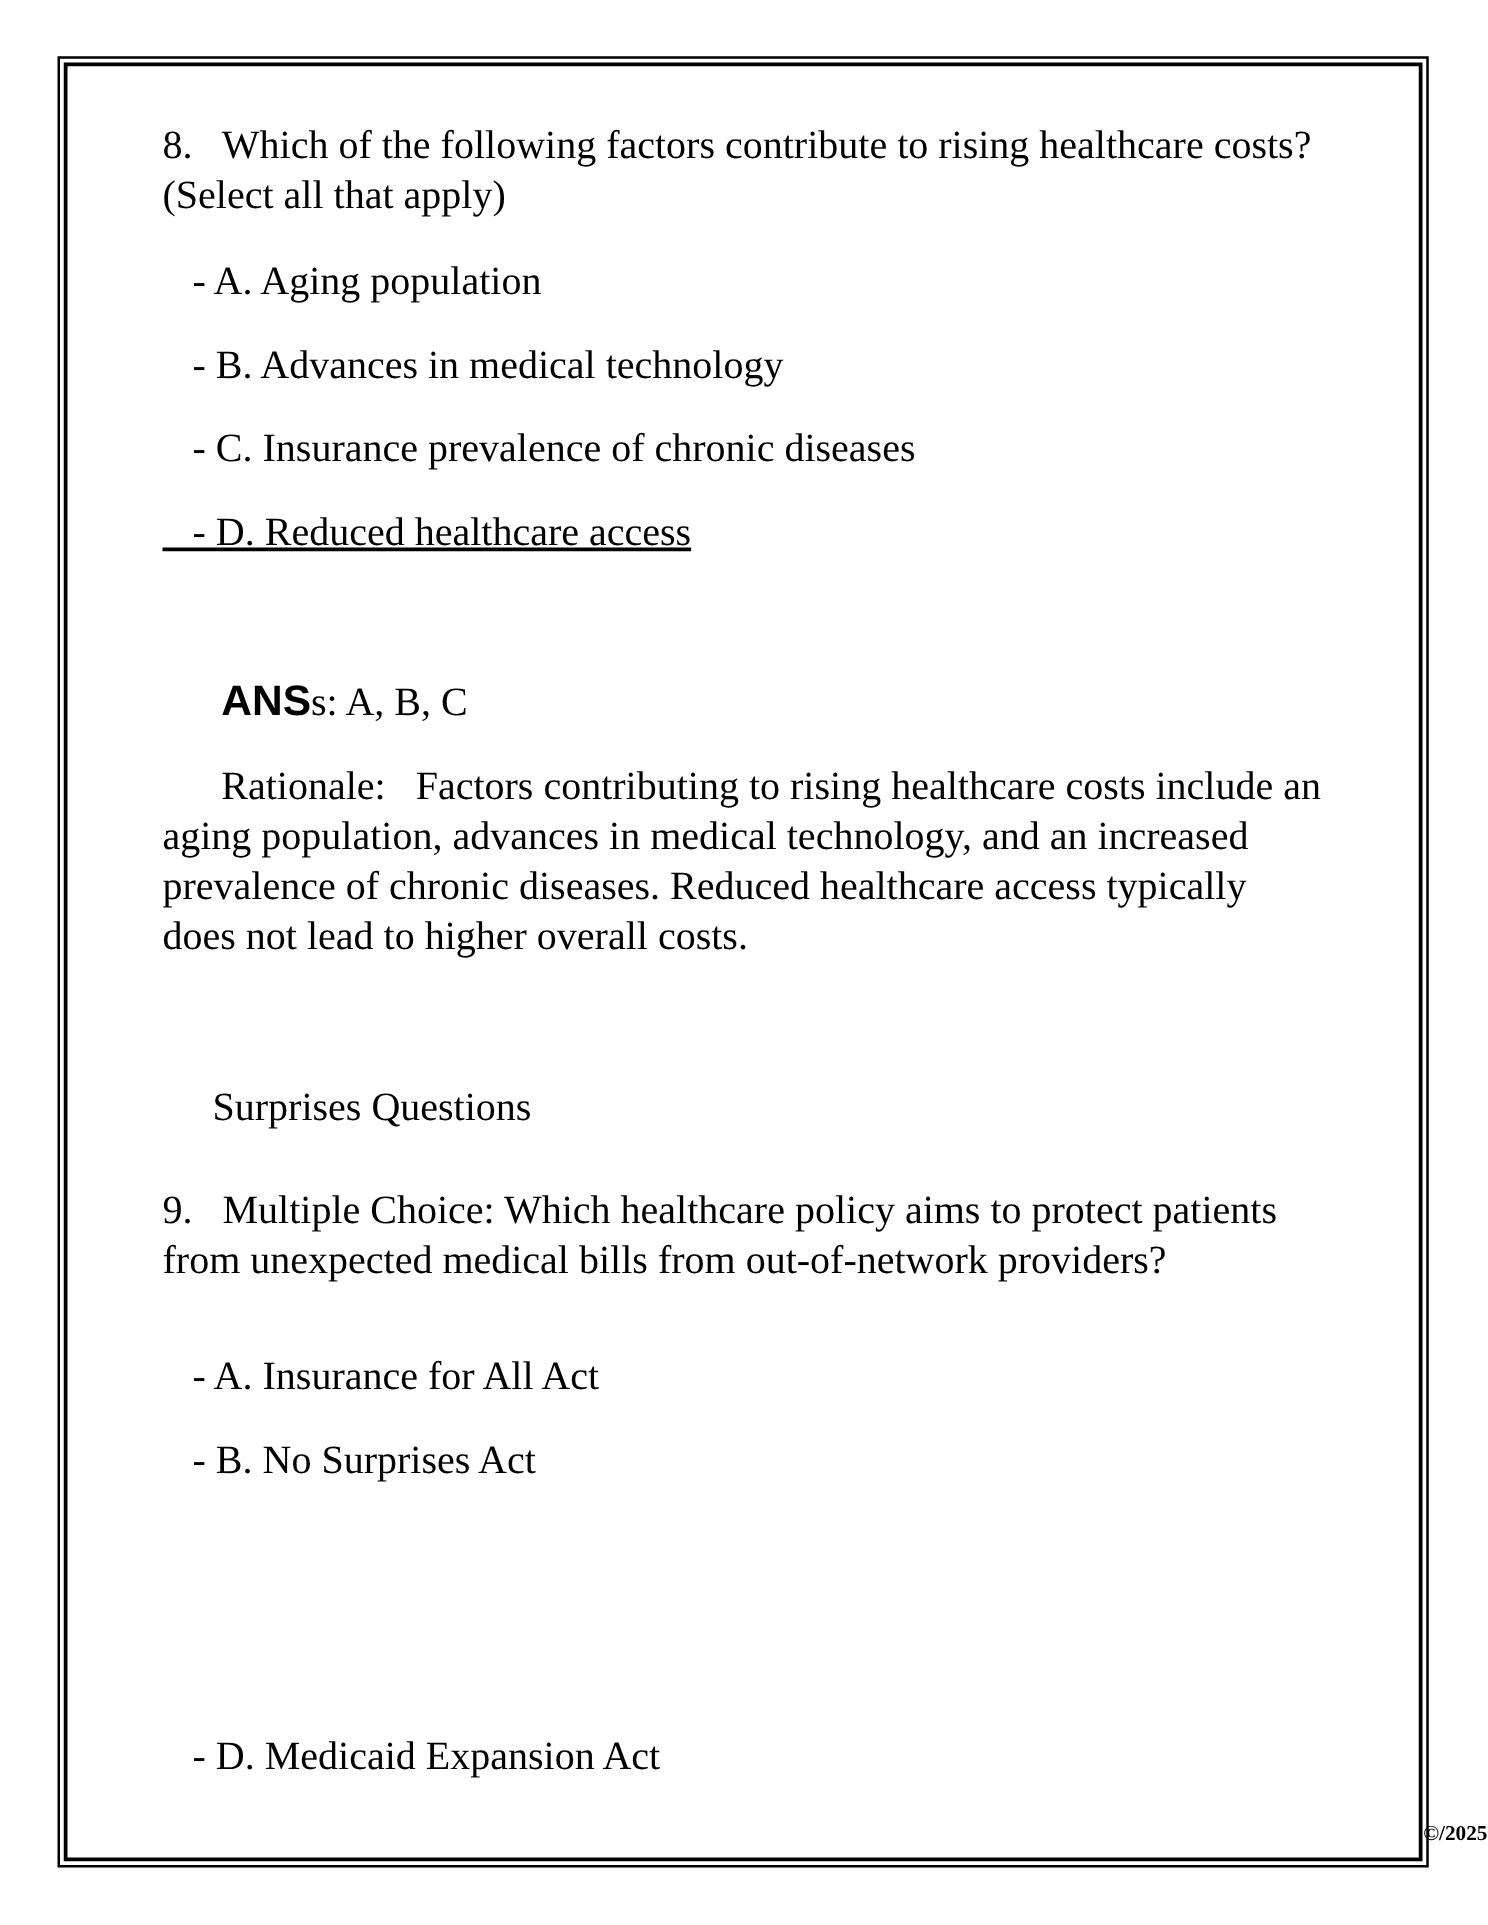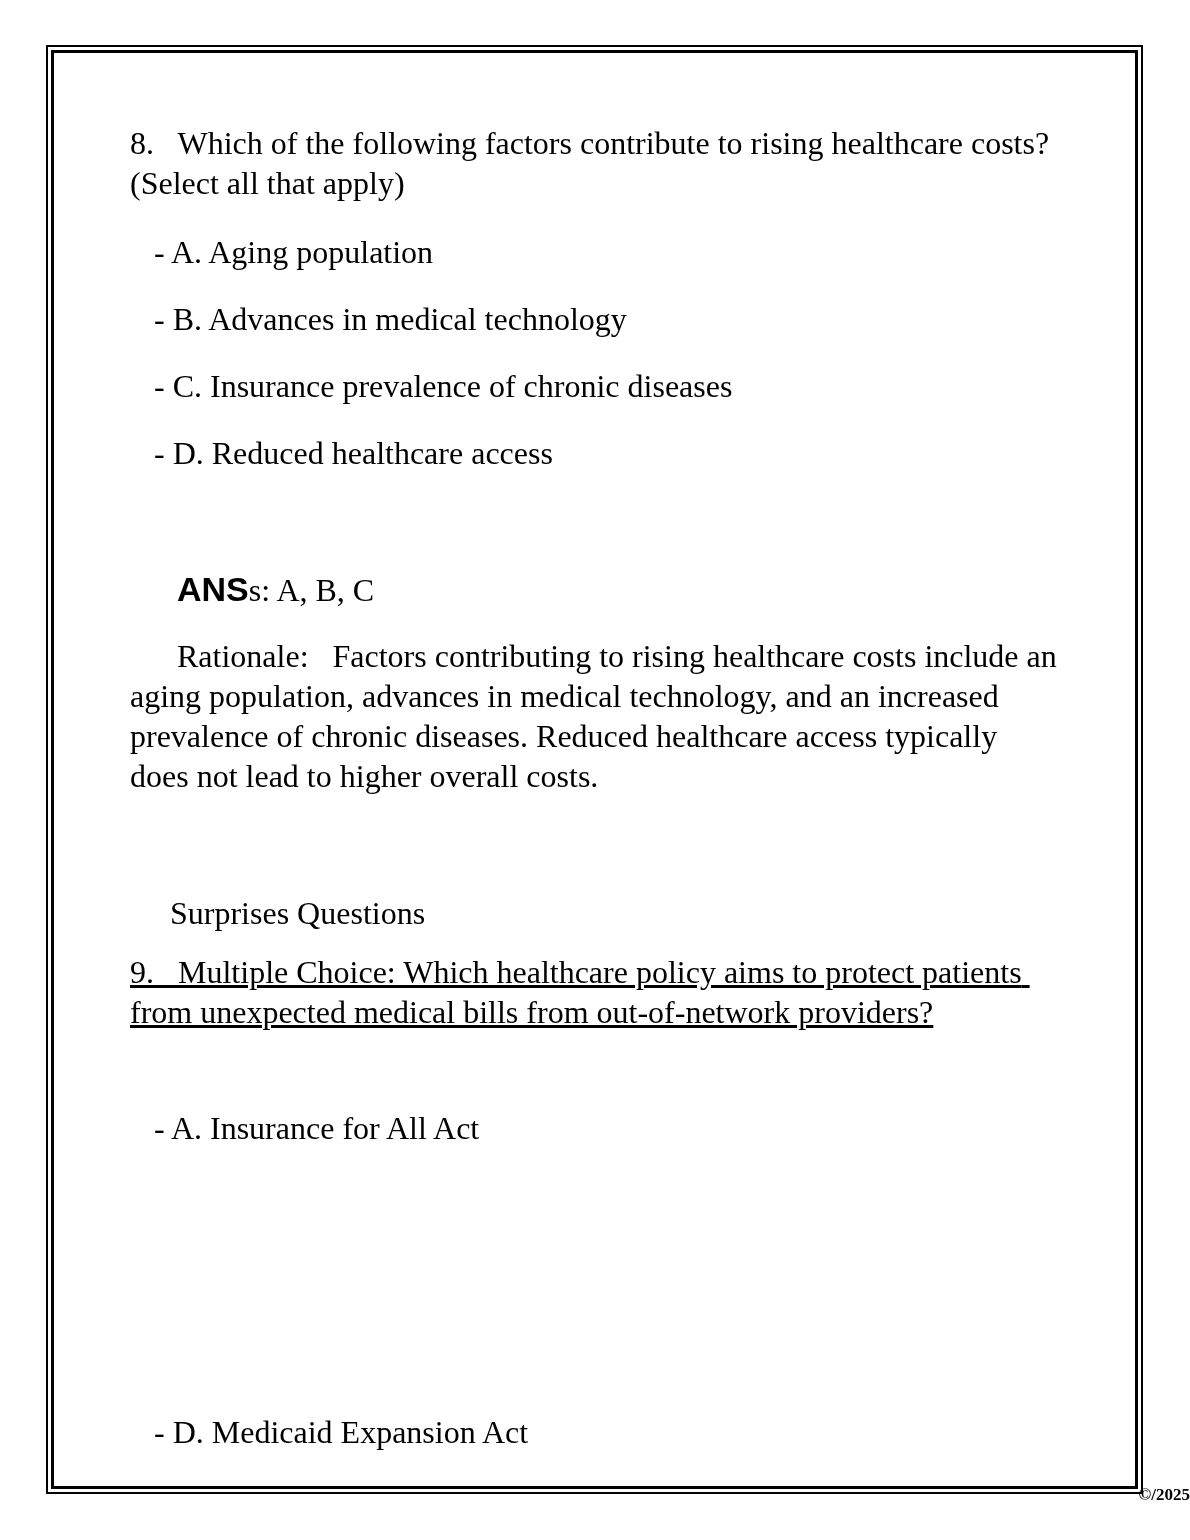--- a/index.html
+++ b/index.html
@@ -8,21 +8,21 @@
     position: absolute; left: 46px; top: 45px; width: 1097px; height: 1449px;
     border: 2px solid #000; box-sizing: border-box;
   }
   .border-inner {
     position: absolute; left: 51px; top: 50px; width: 1087px; height: 1439px;
     border: 3px solid #000; box-sizing: border-box;
   }
   .page {
     position: absolute; left: 0; top: 0; width: 1190px; height: 1454px;
     font-family: "Liberation Serif", "DejaVu Serif", serif;
-    color: #000; font-size: 32px; line-height: 40px; margin-top: 28px;
+    color: #000; font-size: 32px; line-height: 40px;
   }
   .blk { position: absolute; left: 130px; width: 930px; margin: 0; white-space: pre-wrap; }
   .opt { position: absolute; left: 130px; white-space: pre; margin: 0; }
   .ans-label { font-family: "Liberation Sans", "DejaVu Sans", sans-serif; font-weight: bold; font-size: 34px; }
   .footer {
     position: absolute; left: 0; width: 1190px; top: 1456px; text-align: right;
     font-family: "Liberation Serif", serif; font-weight: bold; font-size: 17px; line-height: 22px;
   }
 </style>
 </head>
@@ -31,27 +31,28 @@
 <div class="border-outer"></div>
 <div class="border-inner"></div>
 
 <div class="page">
 
   <p class="blk" style="top:95px;"><span>8.</span>   <span>Which of the following factors contribute to rising healthcare costs? (Select all that apply)</span></p>
 
   <p class="opt" style="top:204px;">   - A. Aging population</p>
   <p class="opt" style="top:271px;">   - B. Advances in medical technology</p>
   <p class="opt" style="top:338px;">   - C. Insurance prevalence of chronic diseases</p>
-  <p class="opt" style="top:405px;">   - D. Reduced healthcare access</p>
+  <p class="opt" style="top:405px;text-decoration:underline;">   - D. Reduced healthcare access</p>
 
   <p class="blk" style="top:541px; left:177px;"><span class="ans-label">ANS</span><span>s: A, B, C</span></p>
 
   <p class="blk" style="top:608px; text-indent:47px;"><span>Rationale:</span>   <span>Factors contributing to rising healthcare costs include an aging population, advances in medical technology, and an increased prevalence of chronic diseases. Reduced healthcare access typically does not lead to higher overall costs.</span></p>
 
   <p class="opt" style="top:865px; left:170px;">Surprises Questions</p>
 
-  <p class="blk" style="top:924px; width:900px;text-decoration:underline;"><span>9.</span>   <span>Multiple Choice: Which healthcare policy aims to protect patients from unexpected medical bills from out-of-network providers?</span></p>
+  <p class="blk" style="top:947px; width:900px;"><span>9.</span>   <span>Multiple Choice: Which healthcare policy aims to protect patients from unexpected medical bills from out-of-network providers?</span></p>
 
   <p class="opt" style="top:1080px;">   - A. Insurance for All Act</p>
+  <p class="opt" style="top:1147px;">   - B. No Surprises Act</p>
   <p class="opt" style="top:1384px;">   - D. Medicaid Expansion Act</p>
 
   <div class="footer">©/2025</div>
 </div>
 
 </body></html>

